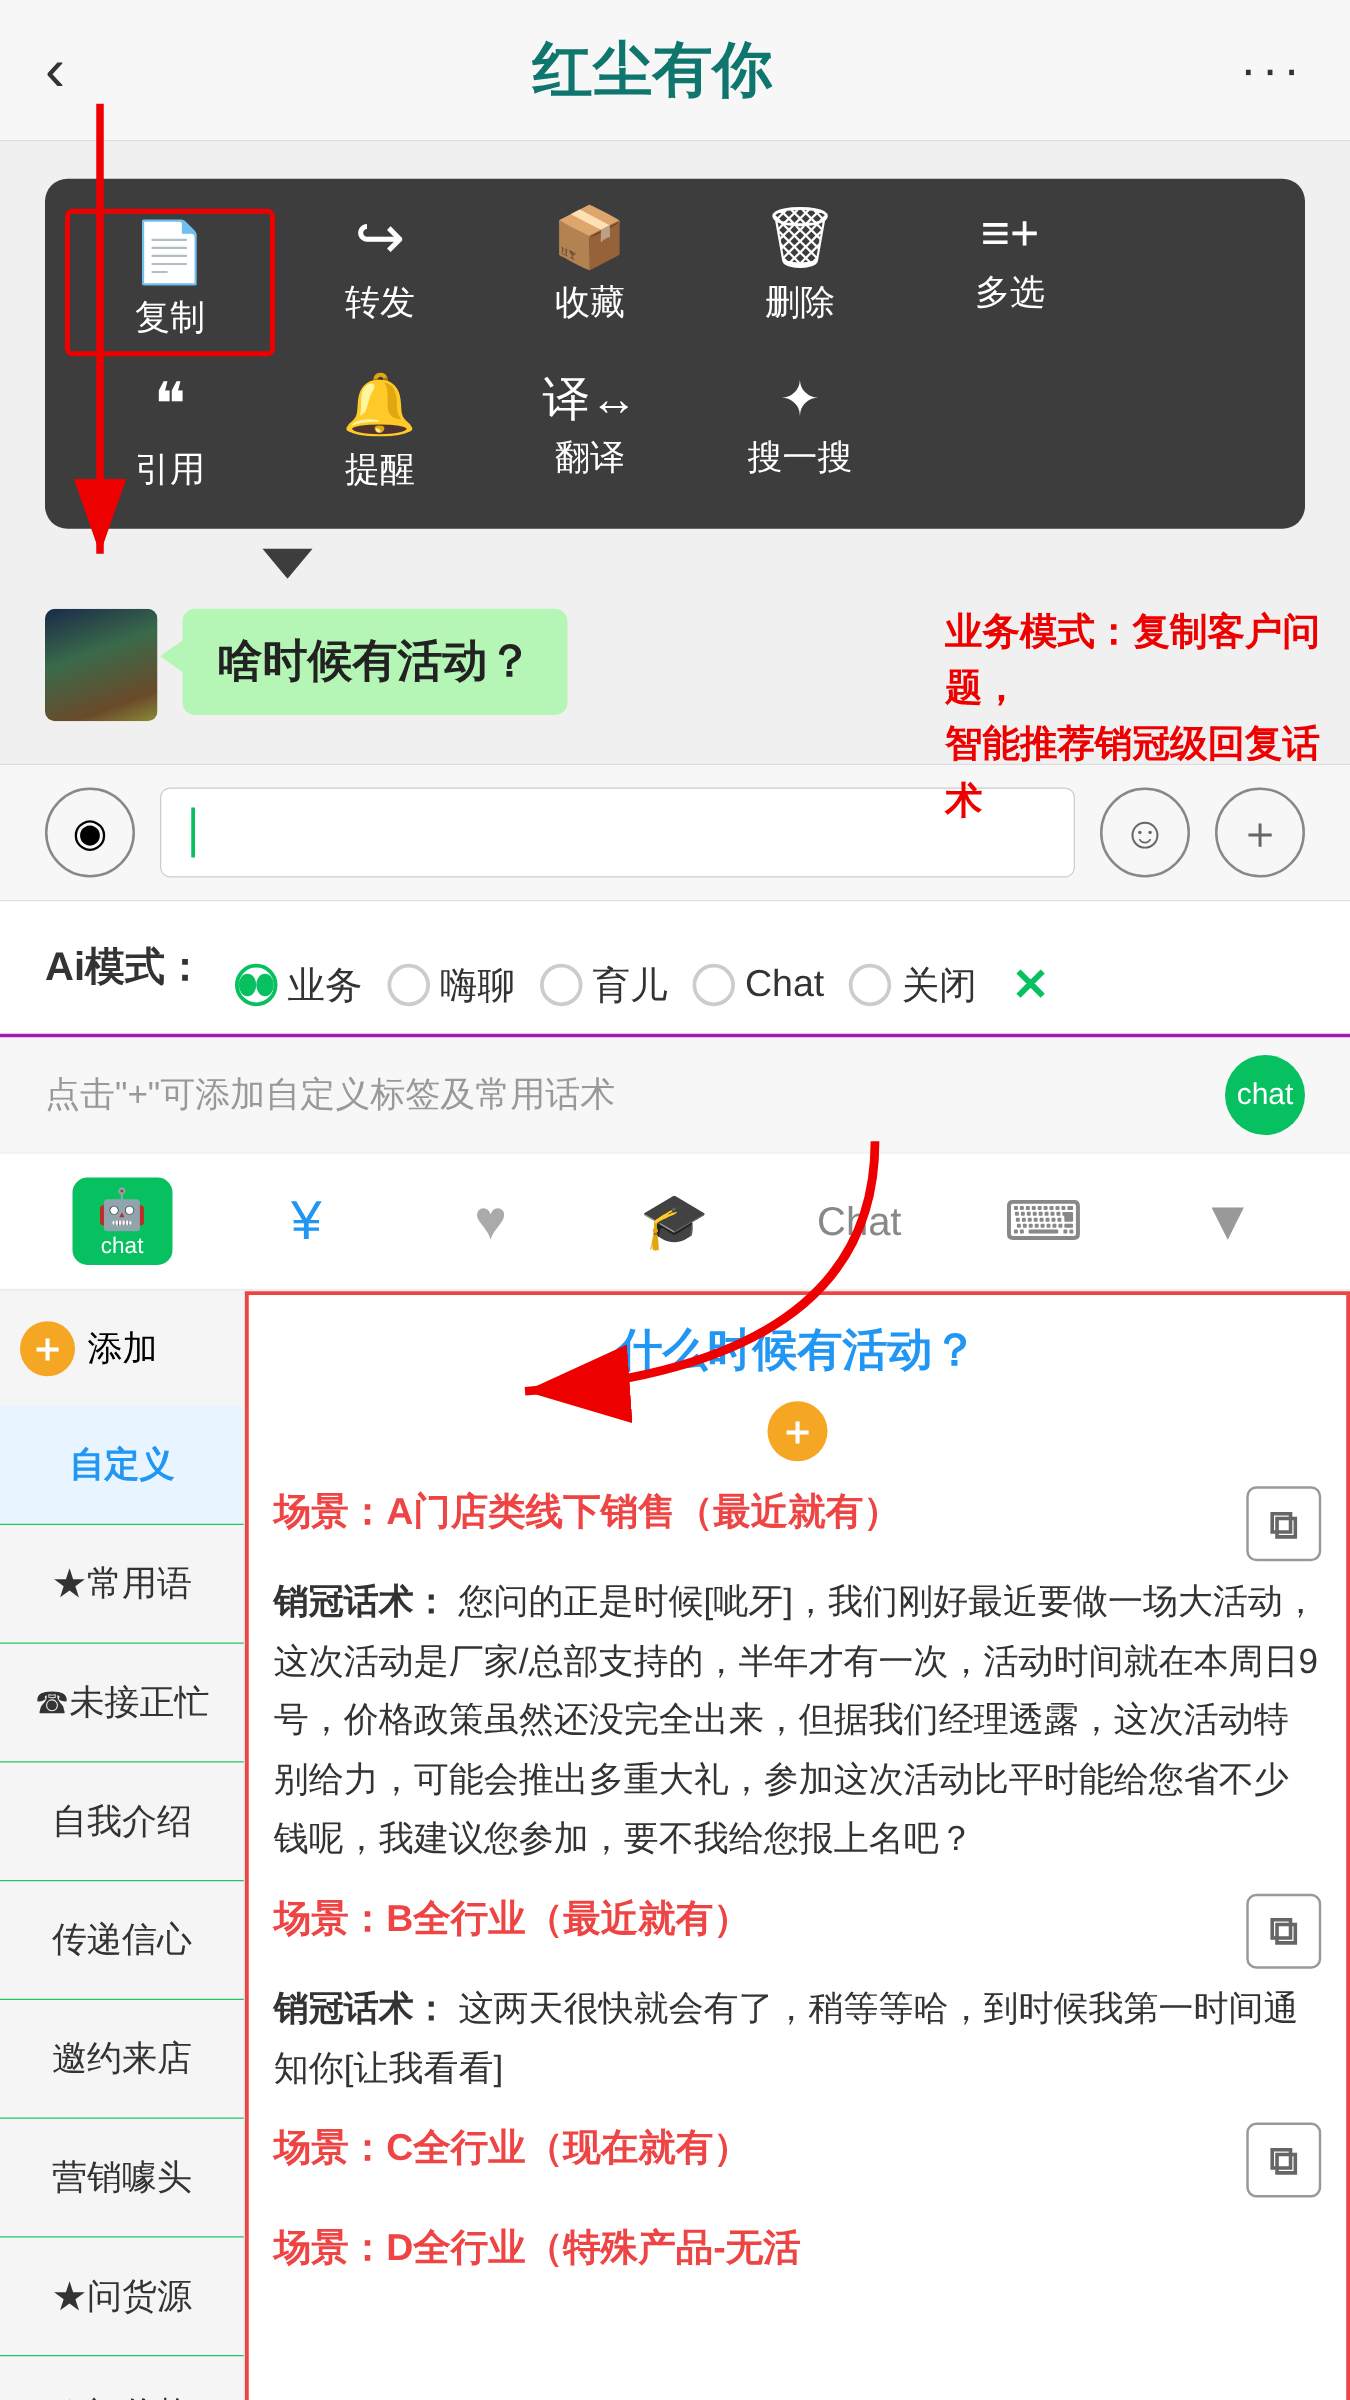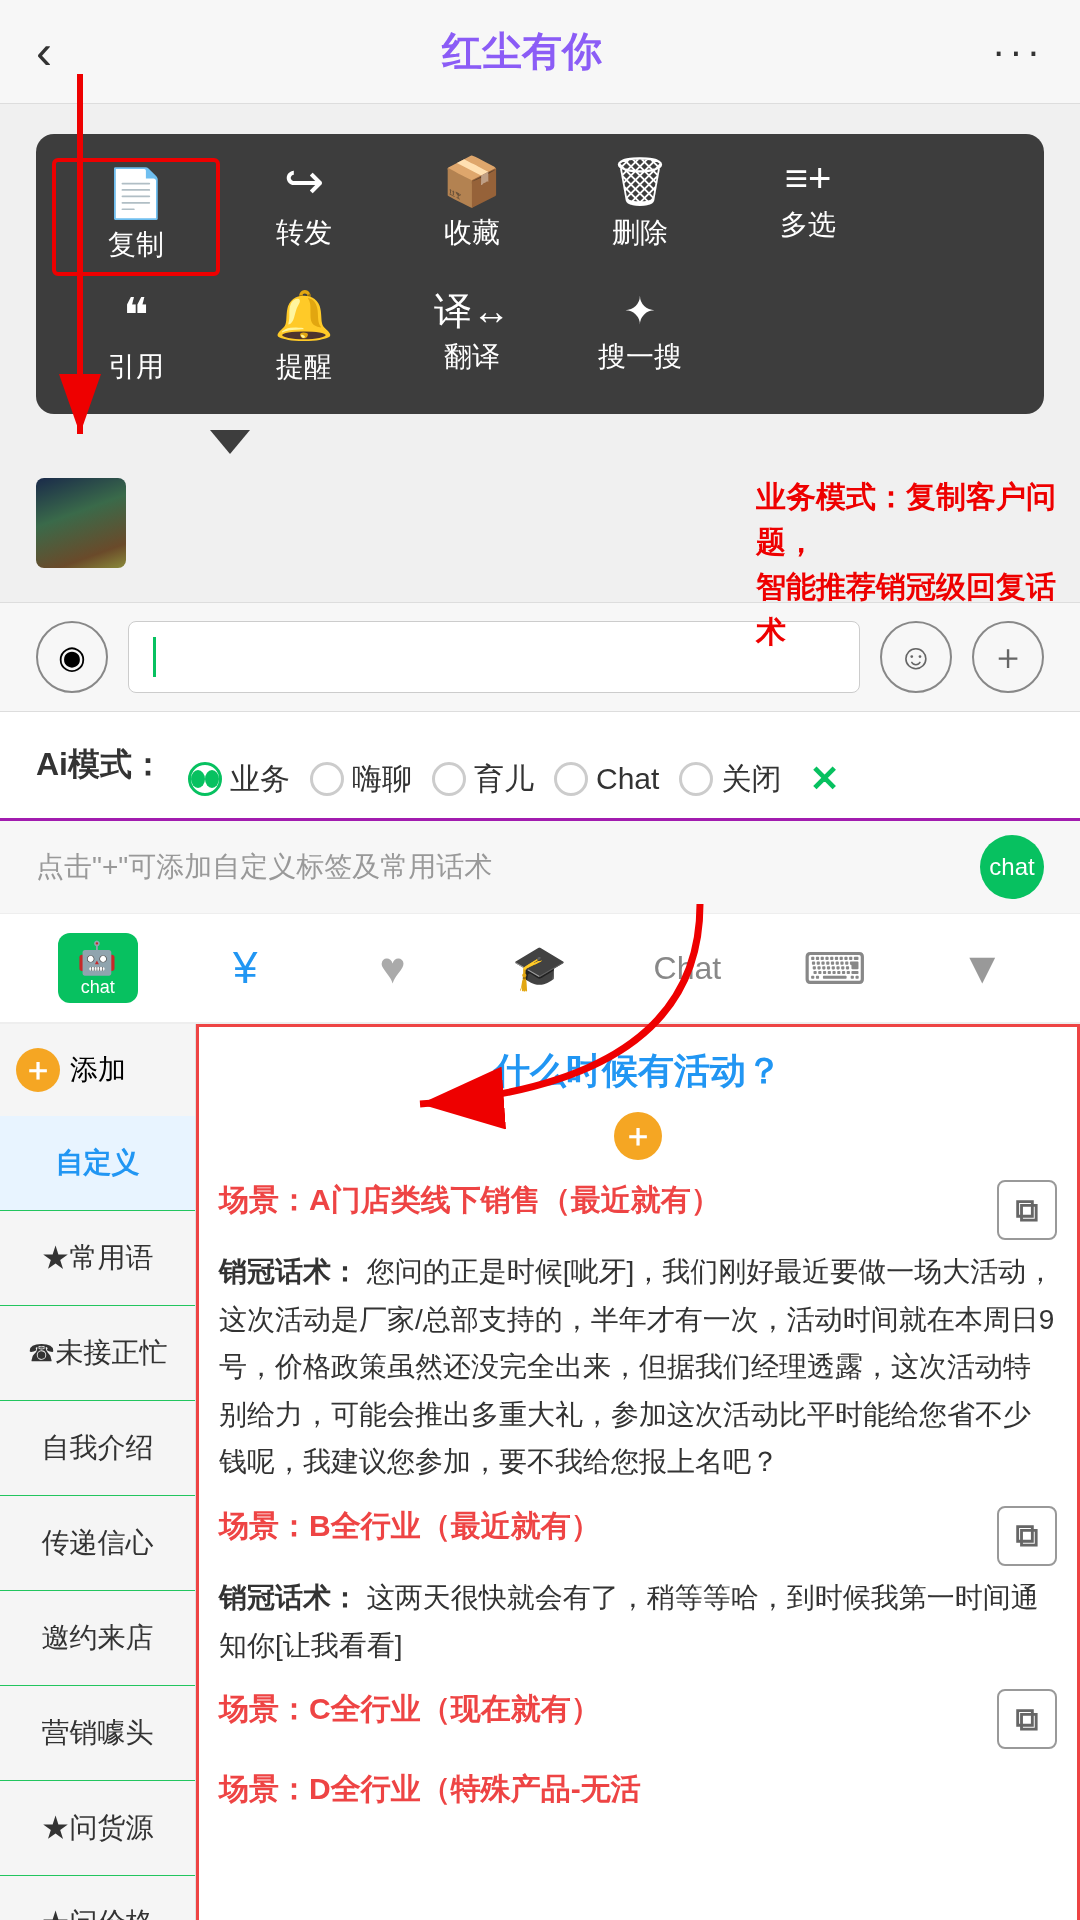--- a/index.html
+++ b/index.html
@@ -19,23 +19,23 @@
       align-items: center;
       justify-content: space-between;
       padding: 24px 36px;
       border-bottom: 1px solid #ddd;
     }
     .header-back {
       font-size: 48px;
       color: #333;
     }
     .header-title {
-      font-size: 40px;
+      font-size: 48px;
       font-weight: 600;
-      color: #8b5cf6;
+      color: #0f766e;
     }
     .header-more {
       font-size: 40px;
       color: #333;
       letter-spacing: 4px;
     }
 
     
     .context-menu {
       background: #3d3d3d;
@@ -462,20 +462,21 @@
 
   <div style="margin-left: 120px;">
     <div class="menu-arrow"></div>
   </div>
 
   <div class="chat-area" style="position:relative;">
     <div class="chat-avatar">
 
       <div style="width:100%;height:100%;background:linear-gradient(160deg,#1a2a4a 0%,#3a6a4a 40%,#6a4a2a 80%,#8a8a3a 100%);"></div>
     </div>
+    <div class="chat-bubble">啥时候有活动？</div>
 
     <div class="annotation-text">
       <span style="color:#e00; font-size:30px; font-weight:700; line-height:1.5;">业务模式：复制客户问题，<br>智能推荐销冠级回复话术</span>
     </div>
 
     <svg style="position:absolute;left:0;top:0;width:100%;height:100%;pointer-events:none;overflow:visible;">
 
       <defs>
         <marker id="arrowhead" markerWidth="10" markerHeight="7" refX="10" refY="3.5" orient="auto">
           <polygon points="0 0, 10 3.5, 0 7" fill="#e00"></polygon>

